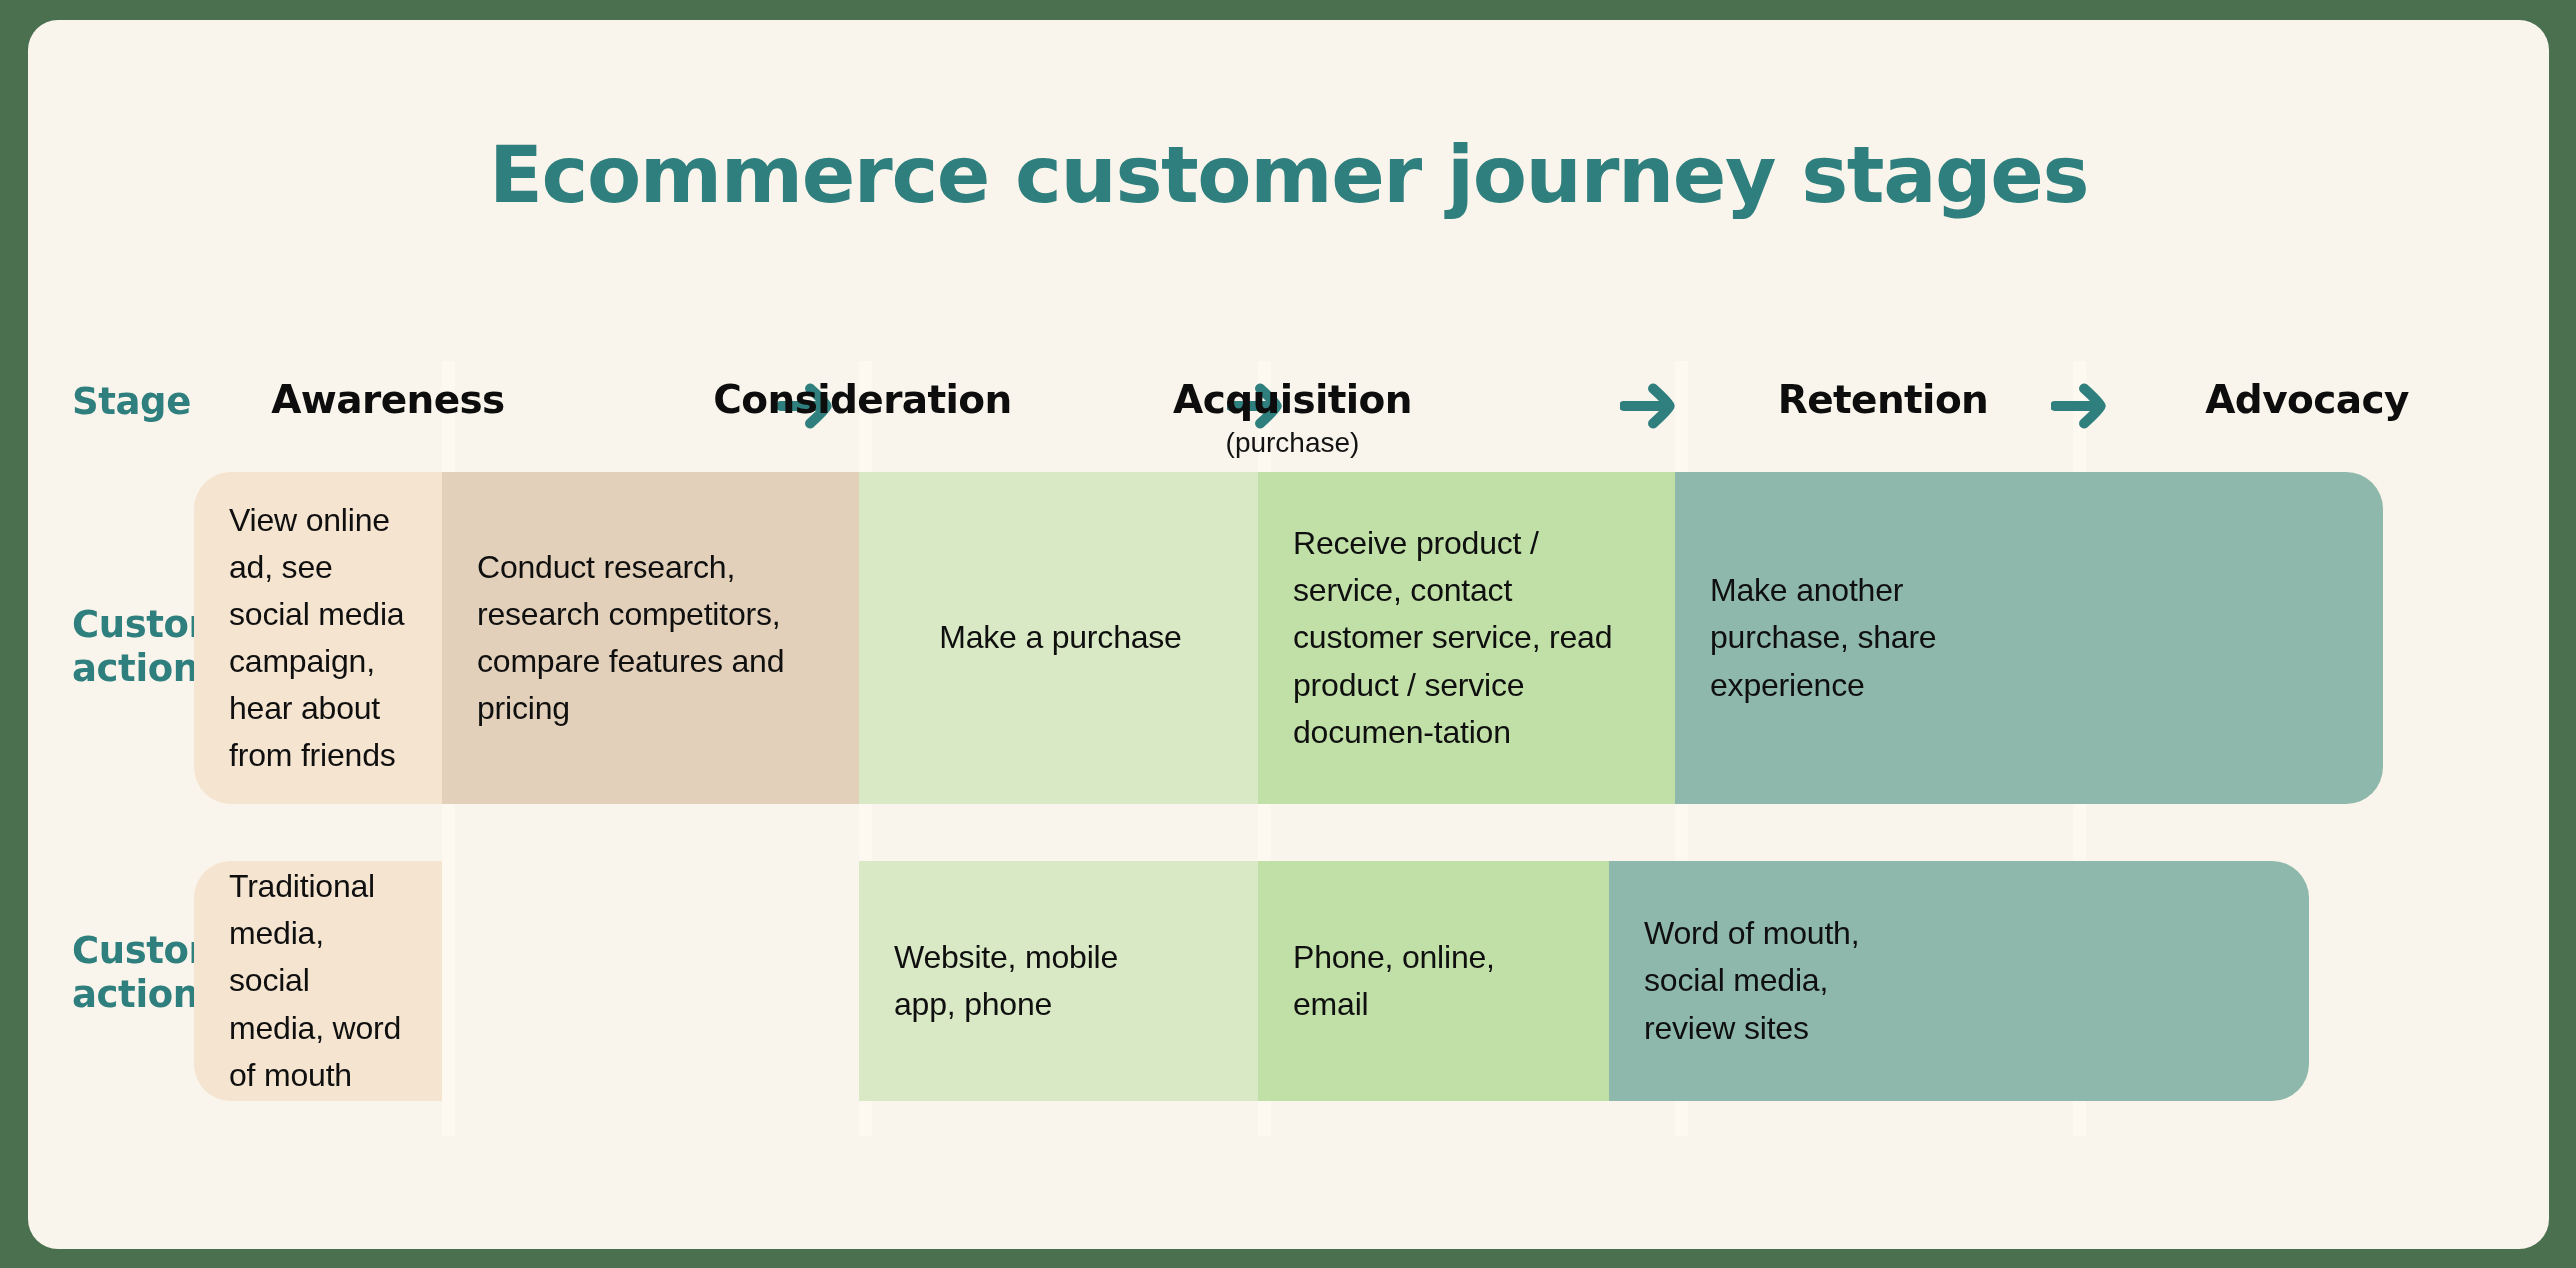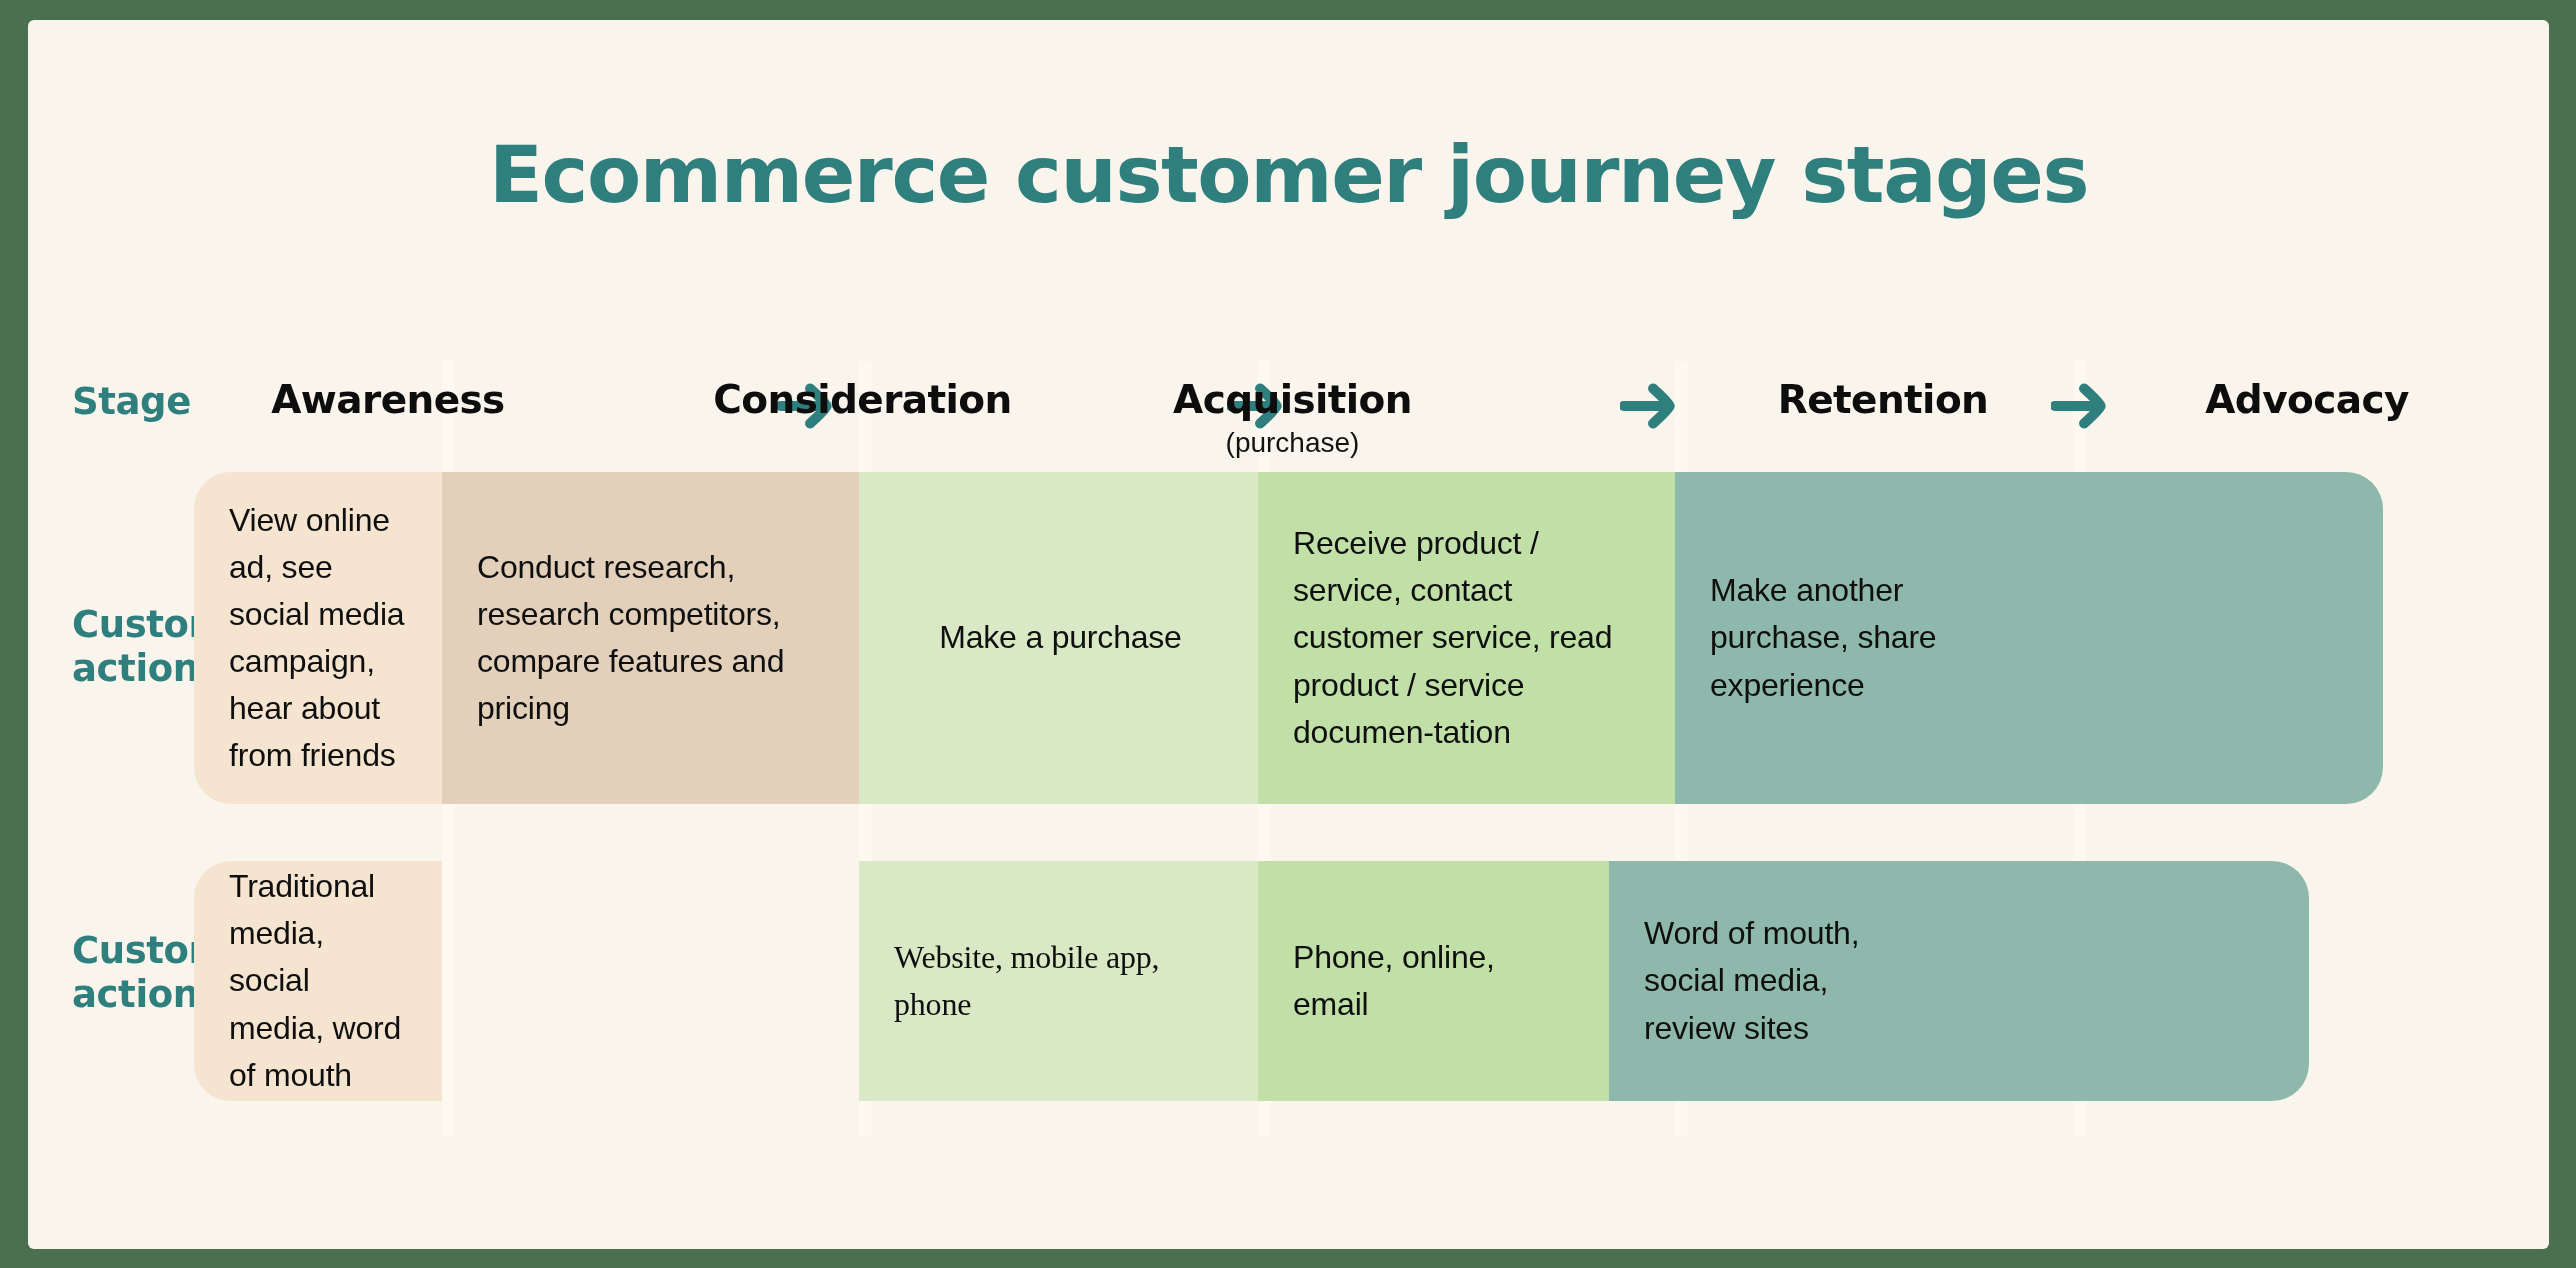--- a/index.html
+++ b/index.html
@@ -16,21 +16,21 @@
   }
 
   
   #infographic-card {
     position: absolute;
     left: 28px;
     top: 20px;
     width: 2521px;
     height: 1229px;
     background: #faf5ec;
-    border-radius: 6px;
+    border-radius: 30px;
     overflow: hidden;
   }
 
   
   #chart-title {
     position: absolute;
     left: 0;
     top: 109px;
     width: 2521px;
     text-align: center;
@@ -215,21 +215,21 @@
       <span>Customer</span><br>
       <span>actions</span>
     </div>
 
     <div class="cell cap-left" style="left:166px; width:248px; background:#f4e4d0;">
       <span class="cell-text">Traditional media, social media, word of mouth</span>
     </div>
 
 
     <div class="cell" style="left:831px; width:399px; background:#d9e9c5;">
-      <span class="cell-text" style="max-width:277px; display:block;font-family:Liberation Serif, serif;">Website, mobile app, phone</span>
+      <span class="cell-text" style="max-width:277px; display:block;">Website, mobile app, phone</span>
     </div>
 
     <div class="cell" style="left:1230px; width:417px; background:#c0e0a8;">
       <span class="cell-text" style="max-width:277px; display:block;">Phone, online, email</span>
     </div>
 
     <div class="cell cap-right" style="left:1581px; width:700px; background:#8eb8ab;">
       <span class="cell-text" style="max-width:277px; display:block;">Word of mouth, social media, review sites</span>
     </div>
   </div>

